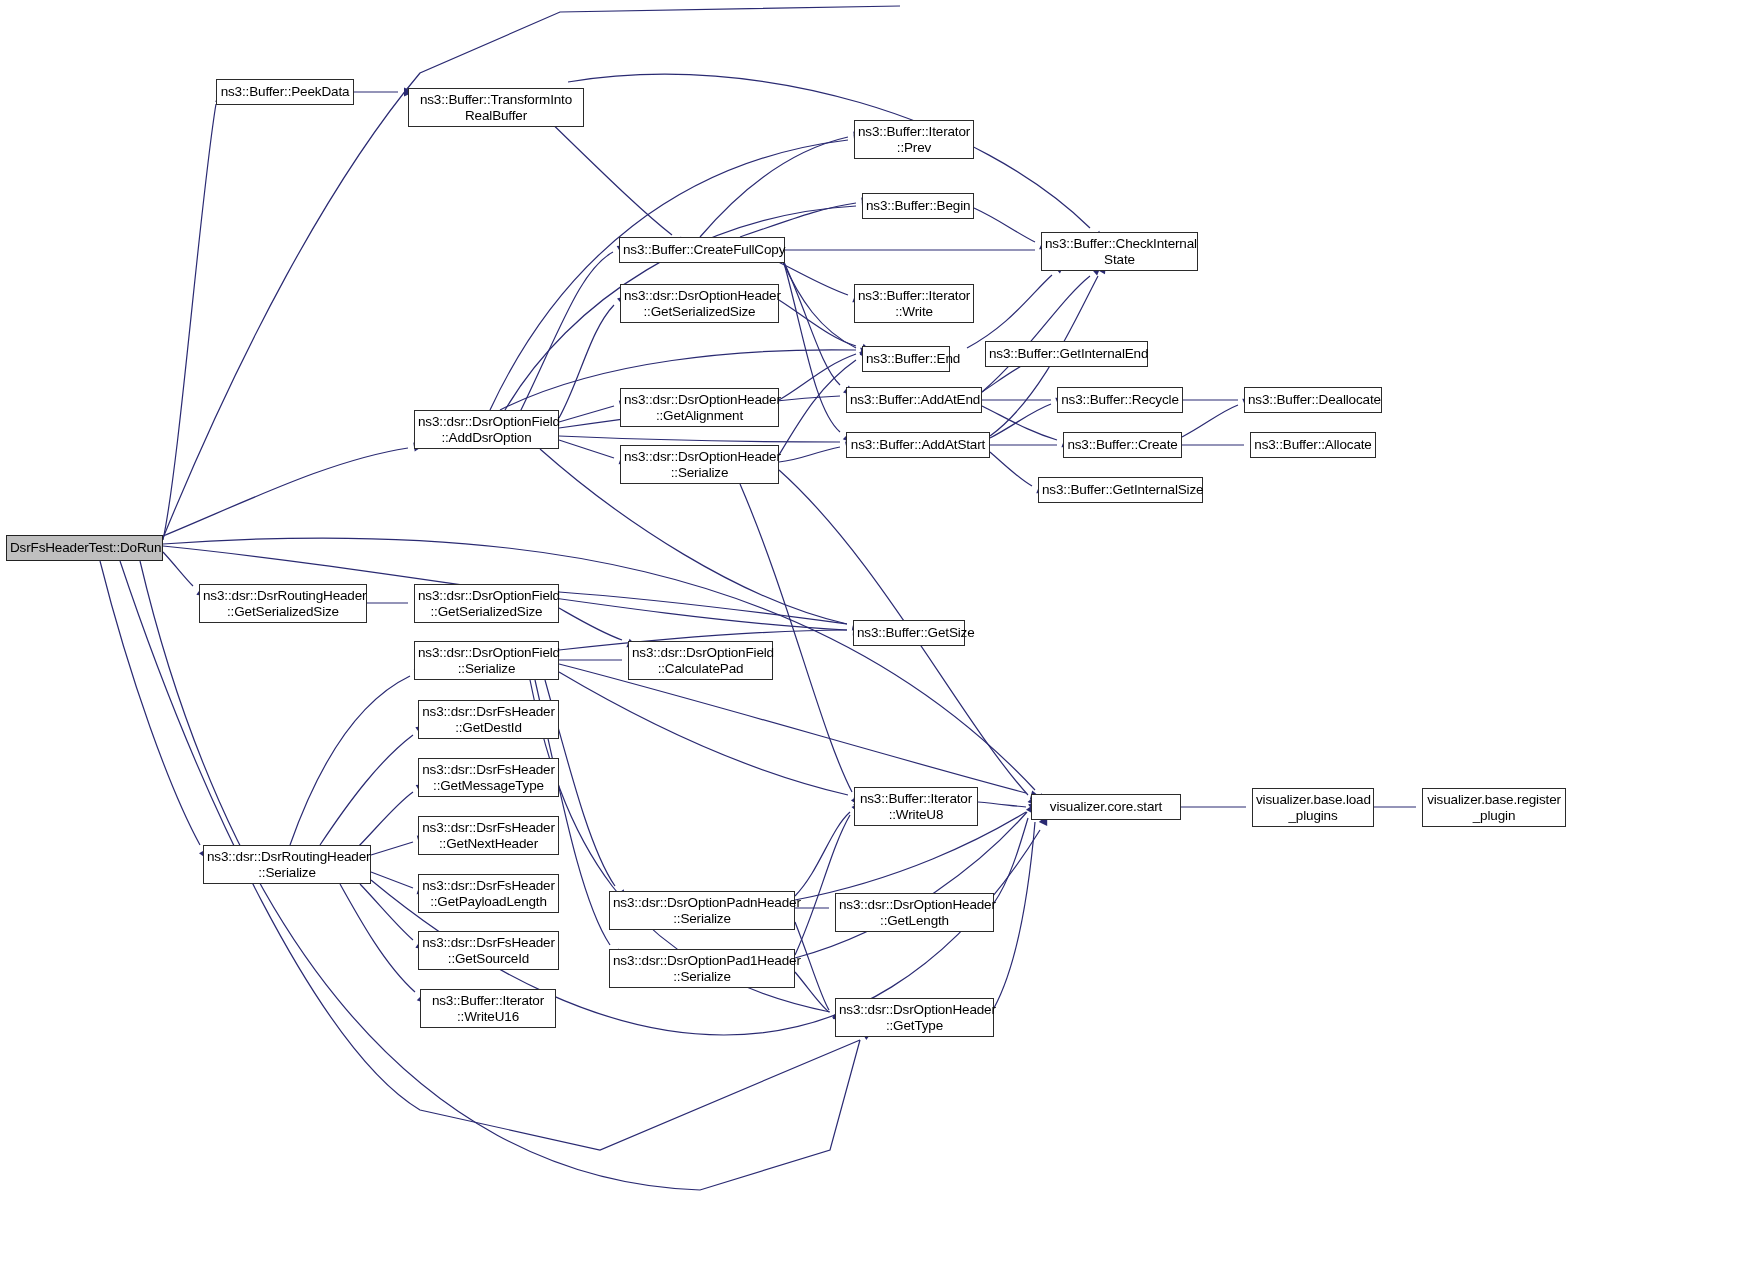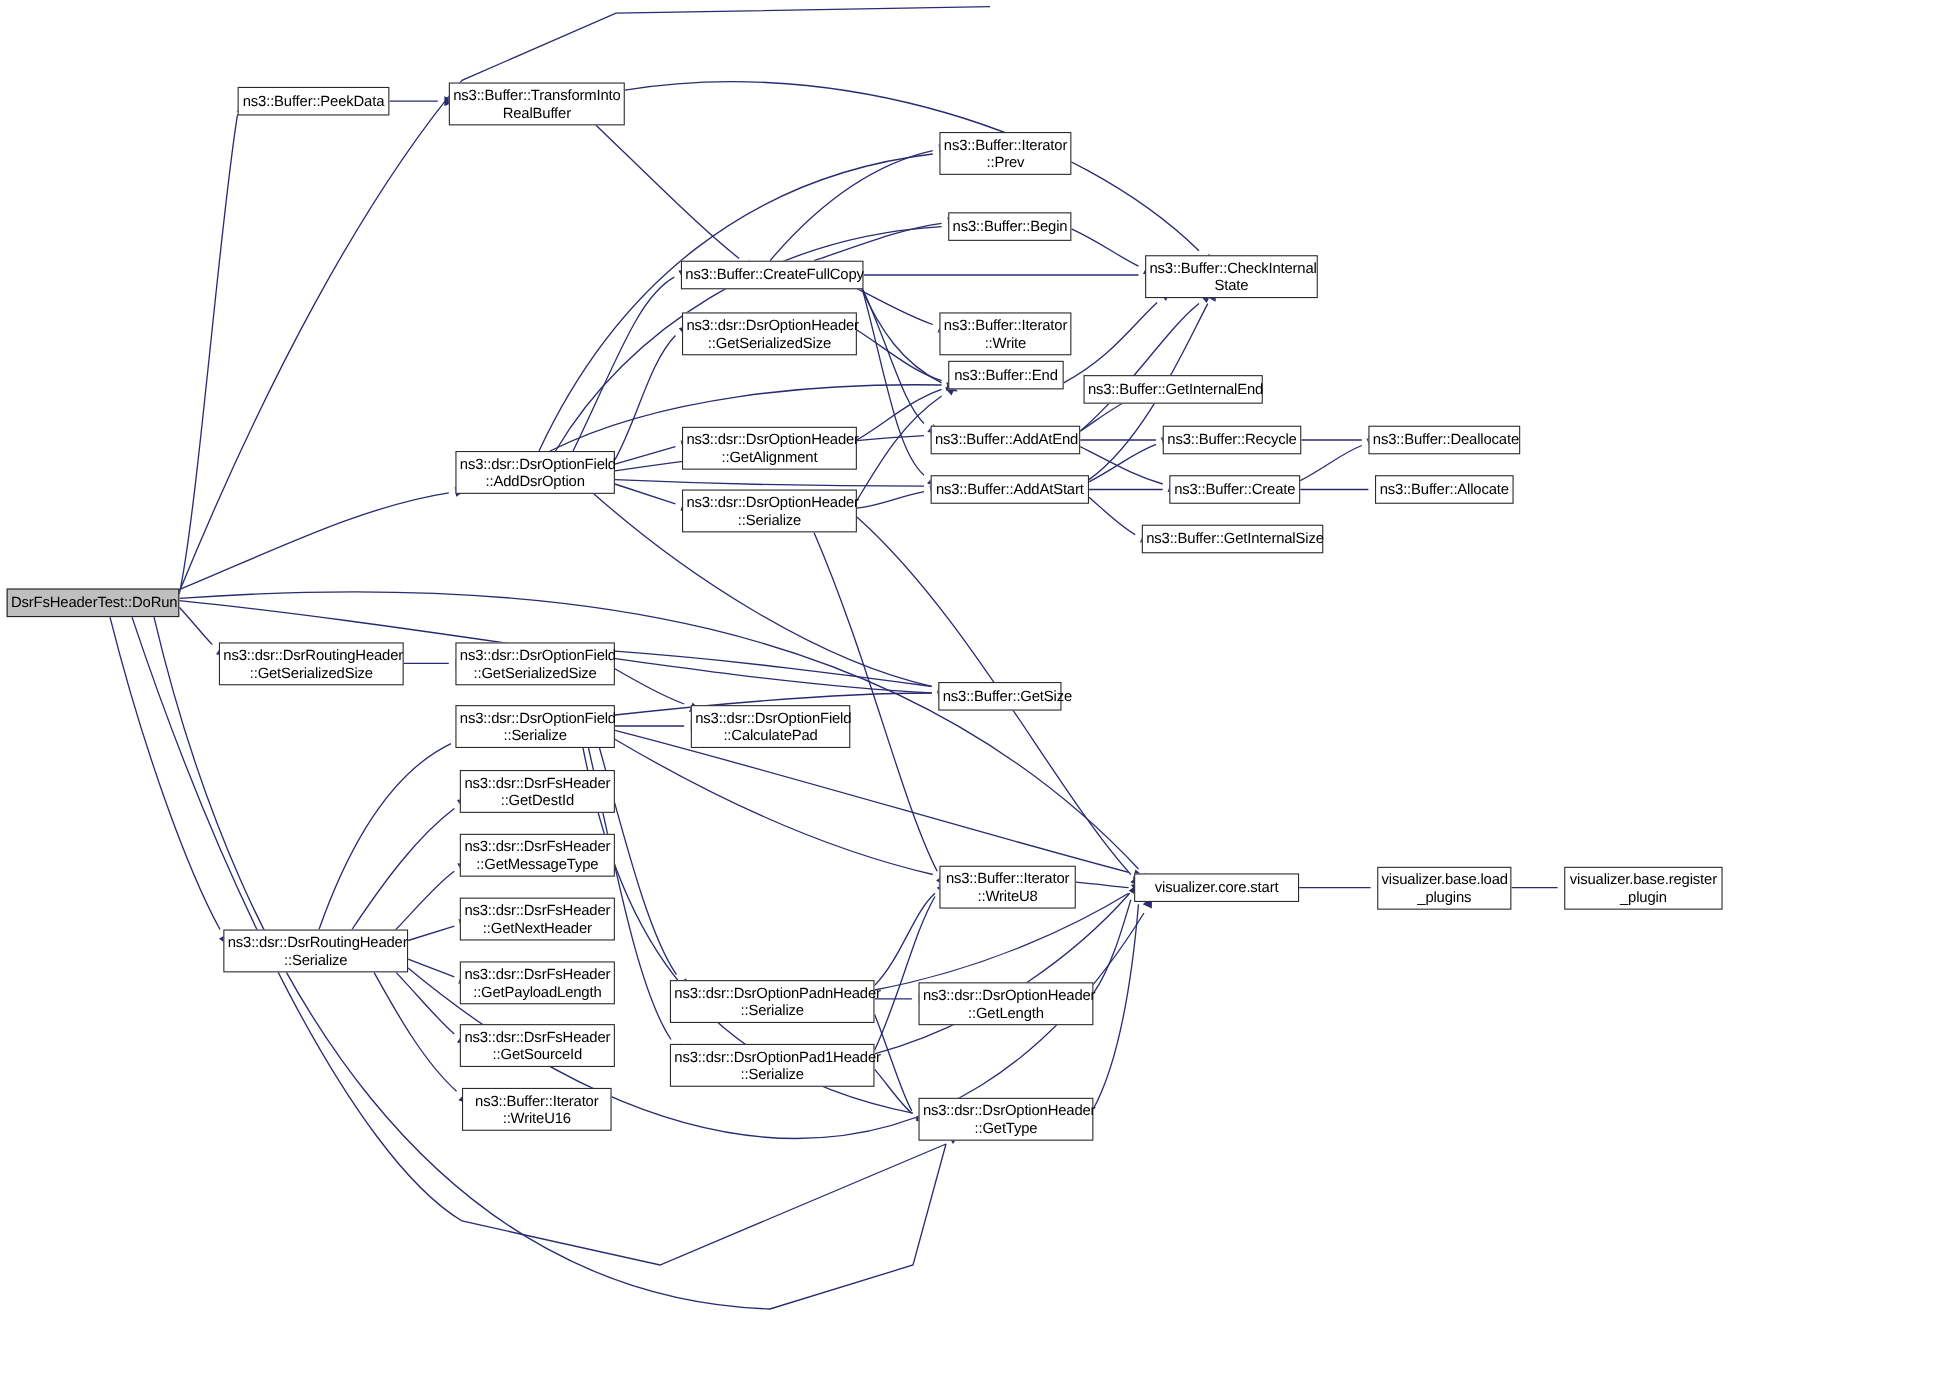--- a/index.html
+++ b/index.html
@@ -207,33 +207,33 @@
       <path d="M1181,807 L1246,807" fill="none" stroke="#2a2a72" stroke-width="1.2"></path>
       <polygon points="0,-4.6 10,0 0,4.6" fill="#2a2a72" transform="translate(1252,807) rotate(0)"></polygon>
       <path d="M1374,807 L1416,807" fill="none" stroke="#2a2a72" stroke-width="1.2"></path>
       <polygon points="0,-4.6 10,0 0,4.6" fill="#2a2a72" transform="translate(1422,807) rotate(0)"></polygon>
       <path d="M163,544 C500,520 820,560 1035,790" fill="none" stroke="#2a2a72" stroke-width="1.2"></path>
       <polygon points="0,-4.6 10,0 0,4.6" fill="#2a2a72" transform="translate(1038,796) rotate(55)"></polygon>
     </svg>
   <div id="node-layer">
       <div class="gnode root" style="left: 6px; top: 535px; width: 157px; height: 26px;"><span class="lbl">DsrFsHeaderTest::DoRun</span></div>
       <div class="gnode" style="left: 216px; top: 79px; width: 138px; height: 26px;"><span class="lbl">ns3::Buffer::PeekData</span></div>
-      <div class="gnode" style="left: 408px; top: 75px; width: 160px; height: 39px;"><span class="lbl">ns3::Buffer::TransformInto
+      <div class="gnode" style="left: 408px; top: 88px; width: 176px; height: 39px;"><span class="lbl">ns3::Buffer::TransformInto
 RealBuffer</span></div>
       <div class="gnode" style="left: 854px; top: 120px; width: 120px; height: 39px;"><span class="lbl">ns3::Buffer::Iterator
 ::Prev</span></div>
       <div class="gnode" style="left: 862px; top: 193px; width: 112px; height: 26px;"><span class="lbl">ns3::Buffer::Begin</span></div>
       <div class="gnode" style="left: 619px; top: 237px; width: 166px; height: 26px;"><span class="lbl">ns3::Buffer::CreateFullCopy</span></div>
       <div class="gnode" style="left: 1041px; top: 232px; width: 157px; height: 39px;"><span class="lbl">ns3::Buffer::CheckInternal
 State</span></div>
       <div class="gnode" style="left: 620px; top: 284px; width: 159px; height: 39px;"><span class="lbl">ns3::dsr::DsrOptionHeader
 ::GetSerializedSize</span></div>
       <div class="gnode" style="left: 854px; top: 284px; width: 120px; height: 39px;"><span class="lbl">ns3::Buffer::Iterator
 ::Write</span></div>
-      <div class="gnode" style="left: 862px; top: 328px; width: 105px; height: 26px;"><span class="lbl">ns3::Buffer::End</span></div>
+      <div class="gnode" style="left: 862px; top: 346px; width: 88px; height: 26px;"><span class="lbl">ns3::Buffer::End</span></div>
       <div class="gnode" style="left: 985px; top: 341px; width: 163px; height: 26px;"><span class="lbl">ns3::Buffer::GetInternalEnd</span></div>
       <div class="gnode" style="left: 620px; top: 388px; width: 159px; height: 39px;"><span class="lbl">ns3::dsr::DsrOptionHeader
 ::GetAlignment</span></div>
       <div class="gnode" style="left: 846px; top: 387px; width: 136px; height: 26px;"><span class="lbl">ns3::Buffer::AddAtEnd</span></div>
       <div class="gnode" style="left: 1057px; top: 387px; width: 126px; height: 26px;"><span class="lbl">ns3::Buffer::Recycle</span></div>
       <div class="gnode" style="left: 1244px; top: 387px; width: 138px; height: 26px;"><span class="lbl">ns3::Buffer::Deallocate</span></div>
       <div class="gnode" style="left: 414px; top: 410px; width: 145px; height: 39px;"><span class="lbl">ns3::dsr::DsrOptionField
 ::AddDsrOption</span></div>
       <div class="gnode" style="left: 846px; top: 432px; width: 144px; height: 26px;"><span class="lbl">ns3::Buffer::AddAtStart</span></div>
       <div class="gnode" style="left: 1063px; top: 432px; width: 119px; height: 26px;"><span class="lbl">ns3::Buffer::Create</span></div>

